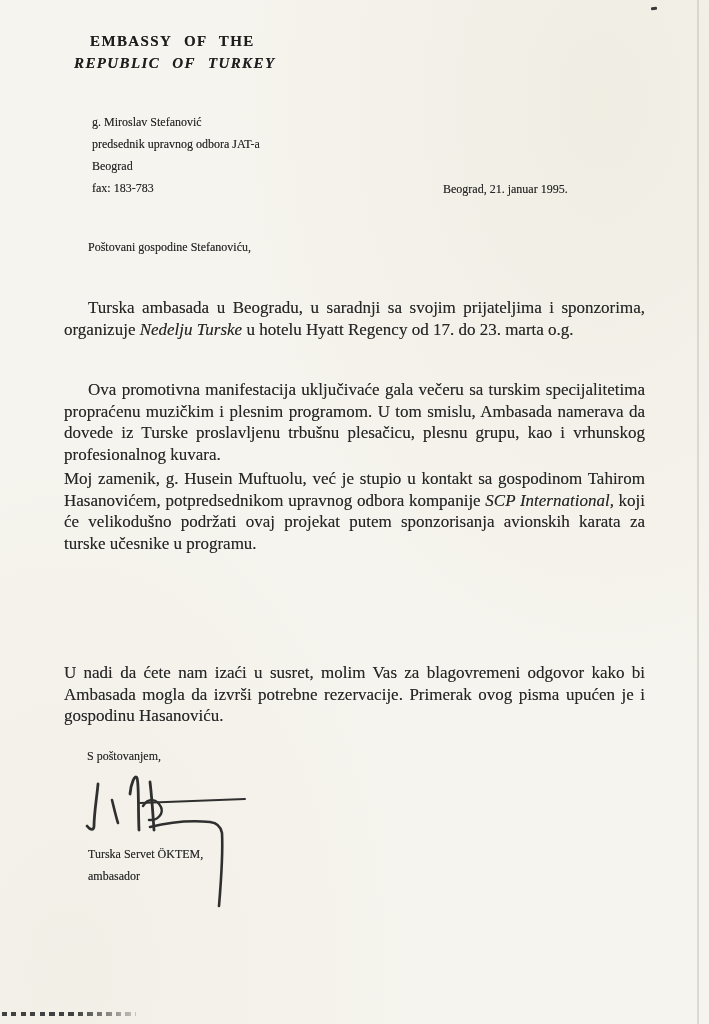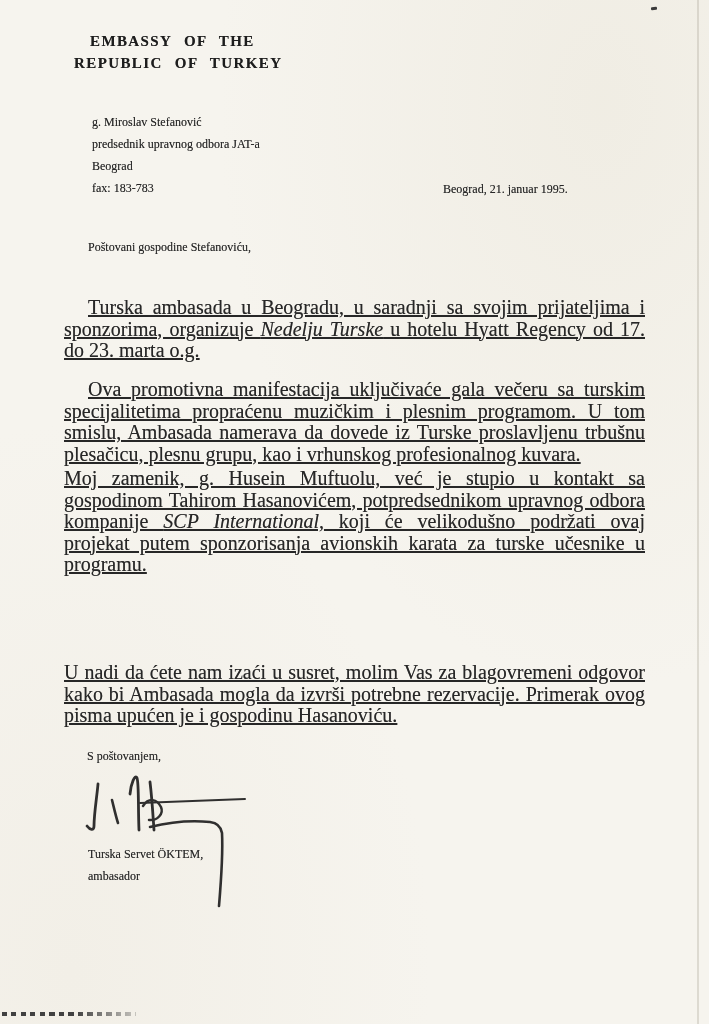--- a/index.html
+++ b/index.html
@@ -24,32 +24,32 @@
     position: absolute; left: 651px; top: 7px; width: 6px; height: 3px;
     background: #3a3a3a; border-radius: 1px; transform: rotate(-4deg);
   }
   .letterhead {
     position: absolute; top: 30px; left: 0;
     font-weight: bold; font-size: 15px; line-height: 22px;
     letter-spacing: 1.4px; word-spacing: 7px; color: #1d1d1d;
     text-shadow: 0 0 0.6px rgba(30,30,30,0.55);
   }
   .lh1 { margin-left: 90px; }
-  .lh2 { margin-left: 74px; }
+  .lh2 { margin-left: 74px; font-style: italic; }
   .txt {
     font-size: 12px; line-height: 22px; color: #272727;
     text-shadow: 0 0 0.5px rgba(40,40,40,0.5);
   }
   .recipient { position: absolute; top: 111px; left: 92px; }
   .dateline  { position: absolute; top: 178px; left: 443px; }
   .salutation{ position: absolute; top: 236px; left: 88px; }
   .para {
     position: absolute; left: 64px; width: 581px; margin: 0;
-    font-size: 20px; line-height: 21.5px; color: #272727;
-    text-align: justify; text-shadow: 0 0 0.5px rgba(40,40,40,0.5); text-decoration: underline;
+    font-size: 17px; line-height: 21.5px; color: #272727;
+    text-align: justify; text-shadow: 0 0 0.5px rgba(40,40,40,0.5);
   }
   .para.indent { text-indent: 24px; }
   .p1 { top: 297px; }
   .p2 { top: 379px; }
   .p3 { top: 468px; }
   .p4 { top: 584px; }
   .p5 { top: 662px; }
   .closing { position: absolute; top: 745px; left: 87px; }
   .signer  { position: absolute; top: 843px; left: 88px; }
   .signature-svg { position: absolute; top: 770px; left: 85px; }

